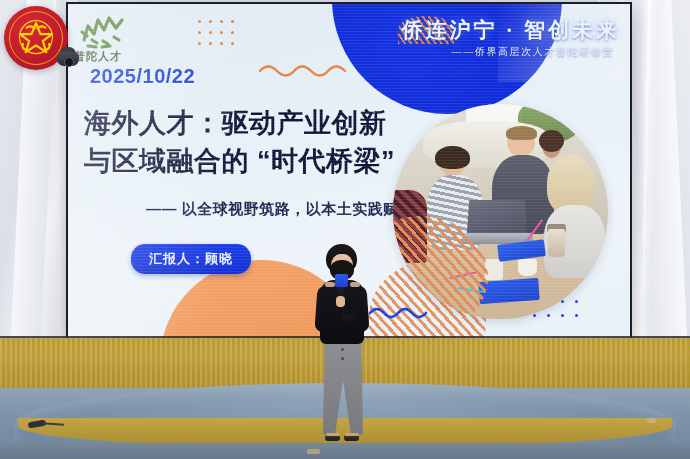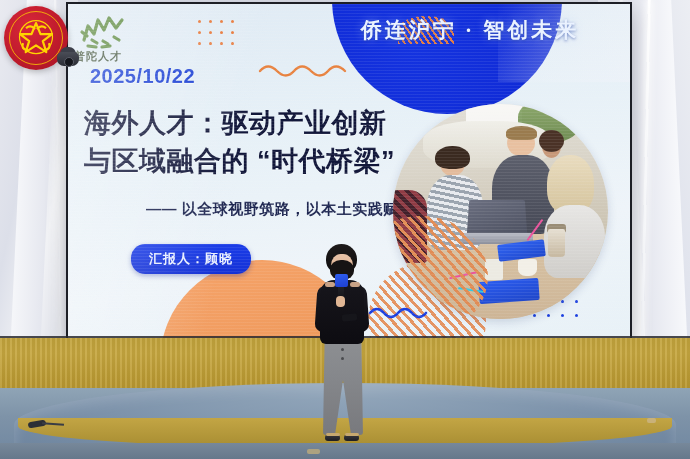--- a/index.html
+++ b/index.html
@@ -150,21 +150,21 @@
     box-shadow:0 2px 6px rgba(0,0,0,.25);}
   .emblem-ring{position:absolute;inset:5px;border-radius:50%;border:1px solid rgba(255,214,0,.75);}
   .emblem-star{position:absolute;left:50%;top:50%;transform:translate(-50%,-52%);}
   .camera{position:absolute;left:57px;top:46px;width:22px;height:26px;}
   .cam-body{position:absolute;left:0;top:6px;width:22px;height:14px;border-radius:5px 5px 7px 7px;
     background:linear-gradient(180deg,#4a4d57,#2b2d35);}
   .cam-top{position:absolute;left:3px;top:1px;width:16px;height:8px;border-radius:7px 7px 0 0;background:#3c3f49;}
   .cam-lens{position:absolute;left:7px;top:11px;width:8px;height:8px;border-radius:50%;background:#15171d;border:1px solid #5b5e68;}
 
   
-  .hero-cn{position:absolute;right:10px;top:12px;width:300px;text-align:center;
+  .hero-cn{position:absolute;right:10px;top:12px;width:300px;text-align:right;
     font-family:"Liberation Serif","DejaVu Serif",serif;
     font-size:21px;font-weight:700;letter-spacing:3px;
     color:#eaf2ff;white-space:nowrap;
     text-shadow:0 1px 3px rgba(20,50,150,.55),0 0 10px rgba(180,210,255,.45);}
   .hero-sub{position:absolute;right:16px;top:41px;width:300px;text-align:right;
     font-family:"Liberation Serif","DejaVu Serif",serif;
     font-size:10px;letter-spacing:1.6px;color:#e6eeff;white-space:nowrap;
     text-shadow:0 1px 2px rgba(20,50,150,.6);}
 
   
@@ -327,20 +327,21 @@
         <div class="ph ph-pencils"></div>
         <div class="ph ph-binder2"></div>
         <div class="ph ph-binder1"></div>
         <div class="ph-pen" style="left:26%;top:79%;width:14%;background:#e9549c;transform:rotate(-12deg);"></div>
         <div class="ph-pen" style="left:30%;top:86%;width:12%;background:#35c6e0;transform:rotate(8deg);"></div>
         <div class="ph-pen" style="left:60%;top:58%;width:12%;background:#e9549c;transform:rotate(-54deg);"></div>
         <div class="ph-stripes"></div>
       </div>
 
       <div class="hero-cn">侨连沪宁 · 智创未来</div>
+      <div class="hero-sub">——侨界高层次人才普陀研修营</div>
 
       <div class="screen-scan"></div>
       <div class="screen-glare"></div>
     </div>
   </div>
 
   <div class="riser-top-edge"></div>
   <div class="riser"></div>
   <div class="floor"></div>
   <div class="carpet"></div>

